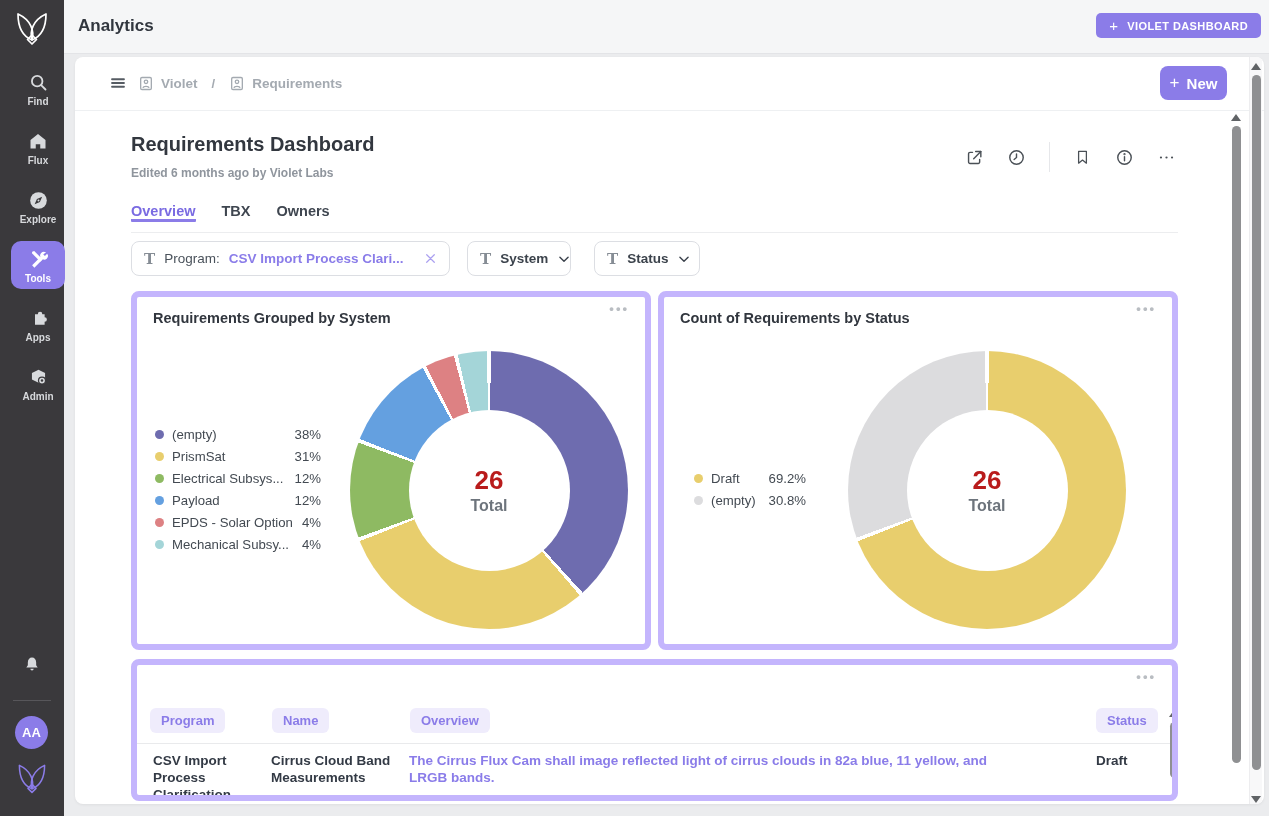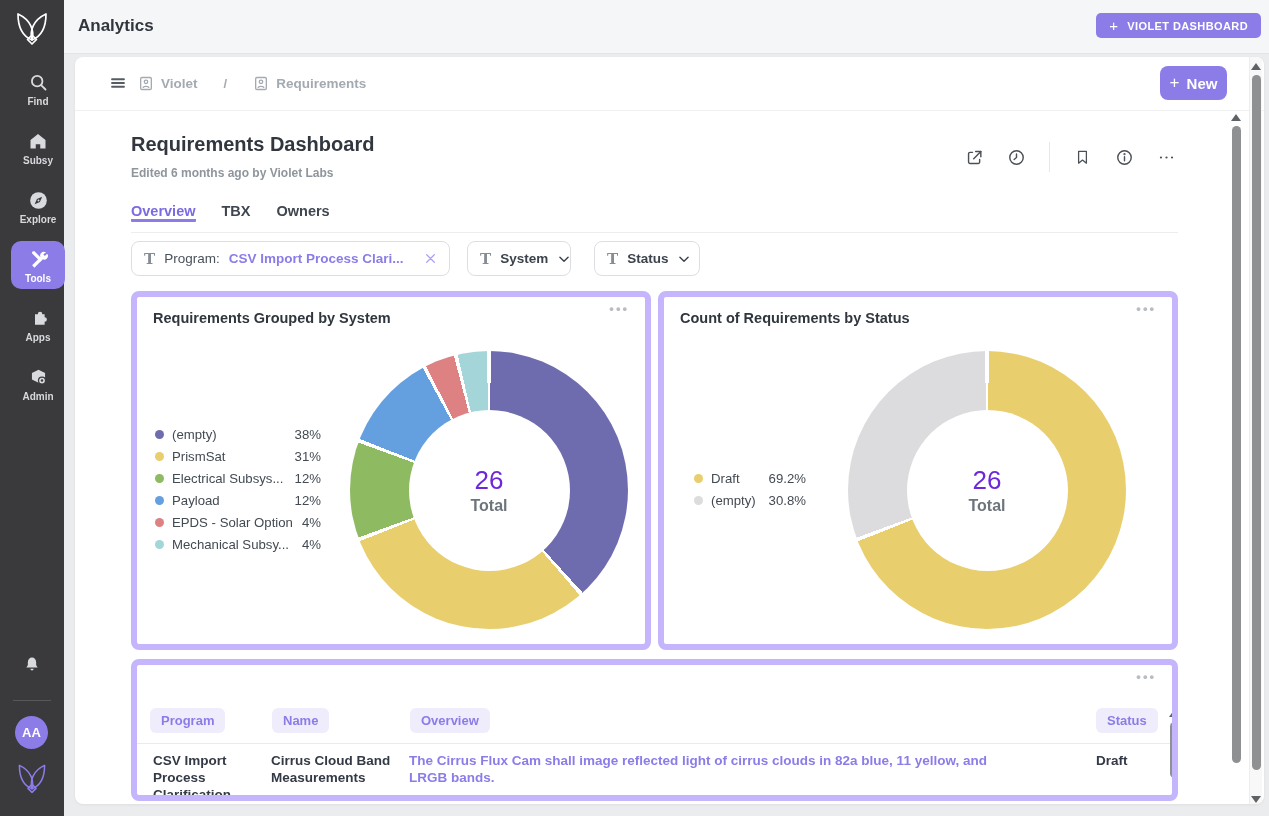--- a/index.html
+++ b/index.html
@@ -80,21 +80,21 @@
   .legend-row { display:flex; align-items:center; height:22px; font-size:13.2px; color:#434a52; }
   .legend-dot { width:9px; height:9px; border-radius:50%; margin-right:8px; flex:none; }
   .legend-label { flex:1; white-space:nowrap; overflow:hidden; }
   .legend-val { margin-left:8px; text-align:right; }
 
   .donut { position:absolute; width:278px; height:278px; border-radius:50%; }
   .chart-1 .donut { left:213px; top:54px; }
   .chart-2 .donut { left:184px; top:54px; }
   .donut-hole { position:absolute; left:50%; top:50%; width:161px; height:161px; margin:-80.5px 0 0 -80.5px; background:#fff;
                 border-radius:50%; display:flex; flex-direction:column; align-items:center; justify-content:center; }
-  .total-num { font-size:26px; font-weight:400; color:#6d28d9; }
+  .total-num { font-size:26px; font-weight:700; color:#b91c1c; }
   .total-lbl { font-size:16px; font-weight:700; color:#6d747c; margin-top:1px; }
 
   
   .table-card { left:56px; top:602px; width:1047px; height:142px; overflow:hidden; }
   .t-header { position:absolute; left:0; top:41px; right:0; height:32px; }
   .t-pill { position:absolute; top:2px; background:#efecfc; color:#8b7ce8; font-size:13px; font-weight:700;
             padding:5px 11px; border-radius:6px; }
   .t-head-divider { position:absolute; left:0; right:0; top:78px; border-top:1px solid #e9eaec; }
   .t-row { position:absolute; left:0; top:87px; right:0; }
   .t-cell { position:absolute; font-size:13.5px; font-weight:700; color:#333a45; line-height:17px; }
@@ -138,21 +138,21 @@
           </svg>
         </span>
         <span class="nav-label">Find</span>
       </div>
       <div class="nav-item">
         <span class="nav-icon">
           <svg width="20" height="20" viewBox="0 0 24 24" fill="#d8dadd">
             <path d="M12 3.5l9 7.3V21h-6.3v-5.2H9.3V21H3V10.8z"></path>
           </svg>
         </span>
-        <span class="nav-label">Subsy</span>
+        <span class="nav-label">Flux</span>
       </div>
       <div class="nav-item">
         <span class="nav-icon">
           <svg width="21" height="21" viewBox="0 0 24 24">
             <circle cx="12" cy="12" r="9.5" fill="#d8dadd"></circle>
             <path d="M16.2 7.8l-2.6 6-6 2.6 2.6-6z" fill="#3a393c"></path>
             <circle cx="12" cy="12" r="1.1" fill="#d8dadd"></circle>
           </svg>
         </span>
         <span class="nav-label">Explore</span>
@@ -211,21 +211,21 @@
 </header>
 
 <section class="panel">
 
   <div class="crumbs">
     <span class="action-icon">
       <svg width="18" height="18" viewBox="0 0 24 24" fill="none" stroke="#565c63" stroke-width="2.4" stroke-linecap="round">
         <path d="M4 7h16M4 12h16M4 17h16"></path>
       </svg>
     </span>
-    <span id="crumb-items" style="display:flex;align-items:center;gap:26px;">
+    <span id="crumb-items" style="display:flex;align-items:center;gap:14px;">
         <span class="crumb-item">
           <span style="display:flex">
             <svg width="16" height="17" viewBox="0 0 24 24" fill="none" stroke="#a4aab1" stroke-width="2">
               <path d="M6 3h12a2 2 0 0 1 2 2v14a2 2 0 0 1-2 2H6a2 2 0 0 1-2-2V5a2 2 0 0 1 2-2z" stroke-linejoin="round"></path>
               <circle cx="12" cy="9.5" r="2.6"></circle>
               <path d="M7.5 18.5c.6-3 8.4-3 9 0"></path>
             </svg>
           </span>
           <span>Violet</span>
         </span>

